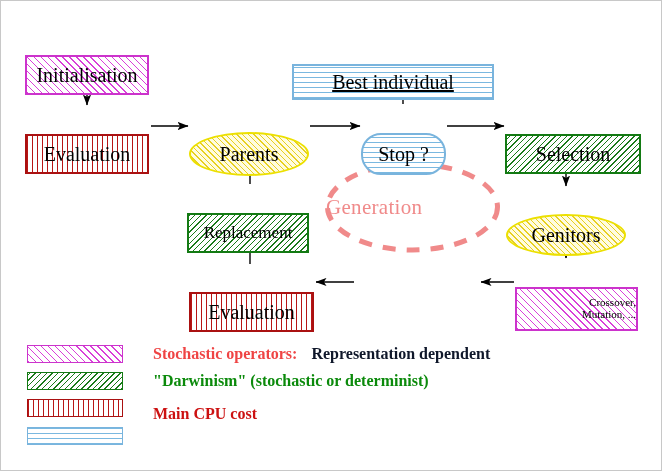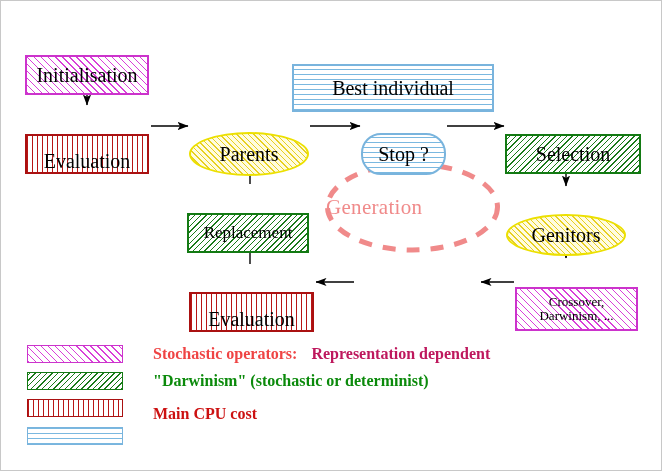--- a/index.html
+++ b/index.html
@@ -40,40 +40,39 @@
     background-color:#ffffff;
     background-image:repeating-linear-gradient(-45deg,
       #1a7a1a 0px,#1a7a1a 1px,rgba(0,0,0,0) 1px,rgba(0,0,0,0) 4px);
     border:2px solid #137a13;
   }
   .fill-red{
     background-color:#ffffff;
     background-image:repeating-linear-gradient(90deg,
       #b81515 0px,#b81515 1px,rgba(0,0,0,0) 1px,rgba(0,0,0,0) 5px);
     border:2px solid #aa1111;
-    align-items:flex-end;
   }
   .fill-blue{
     background-color:#ffffff;
     background-image:repeating-linear-gradient(0deg,
       #7ab8e0 0px,#7ab8e0 1px,rgba(0,0,0,0) 1px,rgba(0,0,0,0) 5px);
     border:2px solid #79b4dd;
   }
   .fill-yellow-ellipse{
     background-color:#fffce0;
     background-image:repeating-linear-gradient(45deg,
       #e8d020 0px,#e8d020 1px,rgba(0,0,0,0) 1px,rgba(0,0,0,0) 4px);
     border:2px solid #ece000;
     border-radius:50%;
   }
   .rounded{border-radius:20px;}
 
   .node-text-lg{font-size:20px;}
   .node-text-md{font-size:17px;}
-  .node-text-sm{font-size:13px;}
+  .node-text-sm{font-size:11px;align-items:flex-end;}
 
   
   #generation-ellipse{
     position:absolute;
     left:325px;top:162px;width:173px;height:88px;
     border-radius:50%;
     box-sizing:border-box;
     display:flex;align-items:center;justify-content:flex-start;
     z-index:2;
   }
@@ -86,21 +85,21 @@
   .legend-row{
     position:absolute;left:26px;height:22px;display:flex;align-items:center;
   }
   .legend-swatch{
     width:96px;height:18px;box-sizing:border-box;flex:0 0 auto;
   }
   .legend-swatch.fill-magenta,.legend-swatch.fill-green,
   .legend-swatch.fill-red,.legend-swatch.fill-blue{border-width:1.5px;}
   .legend-text{margin-left:30px;white-space:nowrap;font-size:16px;font-weight:bold;}
   .lt-magenta{color:#ef4444;}
-  .lt-gold{color:#be185d;}
+  .lt-gold{color:#0f172a;}
   .lt-green{color:#0b8a0b;}
   .lt-red{color:#cc1111;margin-top:12px;}
   .lt-blue{color:#8cc2e8;}
   .legend-text .second{margin-left:14px;}
 </style>
 </head>
 <body>
 
 <div id="canvas">
 
@@ -137,35 +136,35 @@
   </div>
 
   <div class="node fill-yellow-ellipse node-text-lg" style="left:188px;top:103px;width:120px;height:44px;">
     <span>Parents</span>
   </div>
 
   <div class="node fill-blue rounded node-text-lg" style="left:360px;top:104px;width:85px;height:42px;">
     <span>Stop ?</span>
   </div>
 
-  <div class="node fill-blue node-text-lg" style="left:291px;top:35px;width:202px;height:48px;">
+  <div class="node fill-blue node-text-lg" style="left:291px;top:35px;width:202px;height:36px;text-decoration:underline;">
     <span>Best individual</span>
   </div>
 
   <div class="node fill-green node-text-lg" style="left:504px;top:105px;width:136px;height:40px;">
     <span>Selection</span>
   </div>
 
   <div class="node fill-yellow-ellipse node-text-lg" style="left:505px;top:185px;width:120px;height:42px;">
     <span>Genitors</span>
   </div>
 
   <div class="node fill-magenta node-text-sm" style="left:514px;top:258px;width:123px;height:44px;flex-direction:column;justify-content:center;">
     <span>Crossover,</span>
-    <span>Darwinism, ...</span>
+    <span>Mutation, ...</span>
   </div>
 
 
   <div class="node fill-red node-text-lg" style="left:188px;top:263px;width:125px;height:40px;">
     <span>Evaluation</span>
   </div>
 
   <div class="node fill-green node-text-md" style="left:186px;top:184px;width:122px;height:40px;">
     <span>Replacement</span>
   </div>

